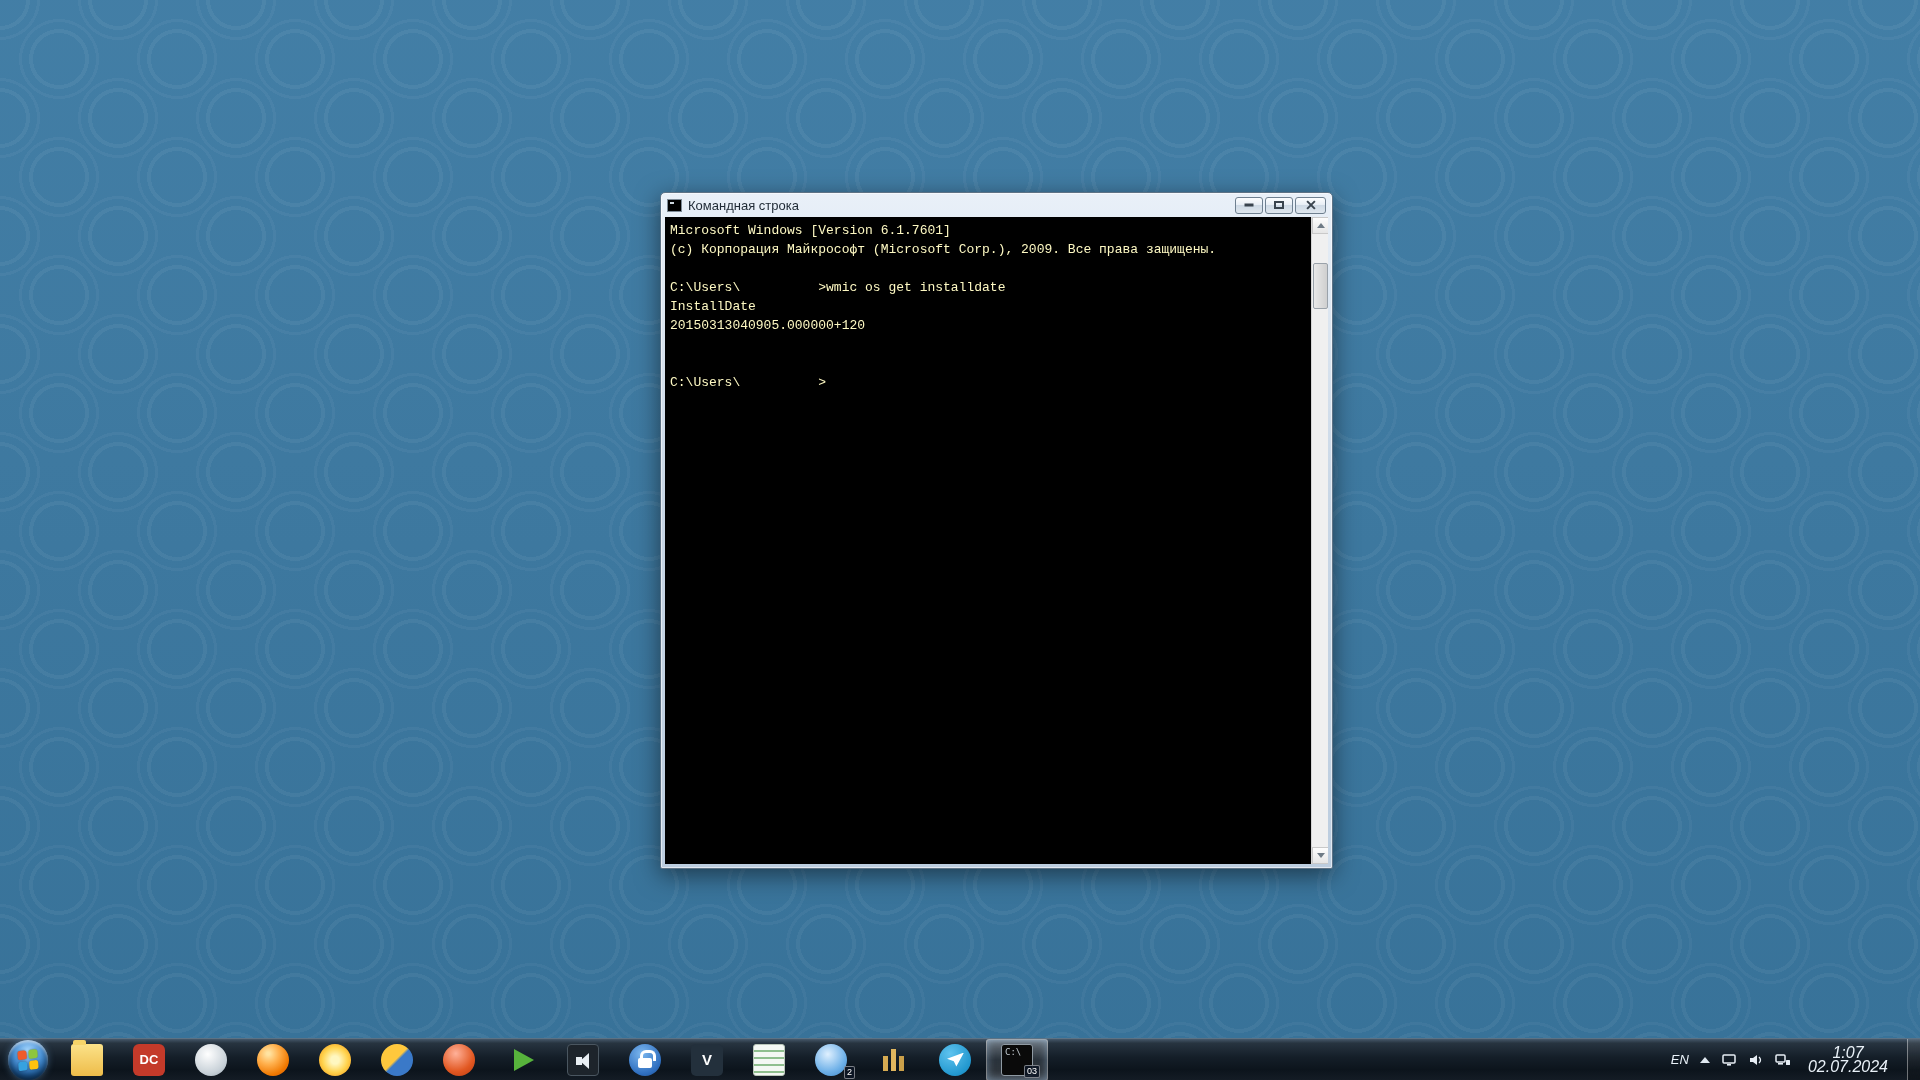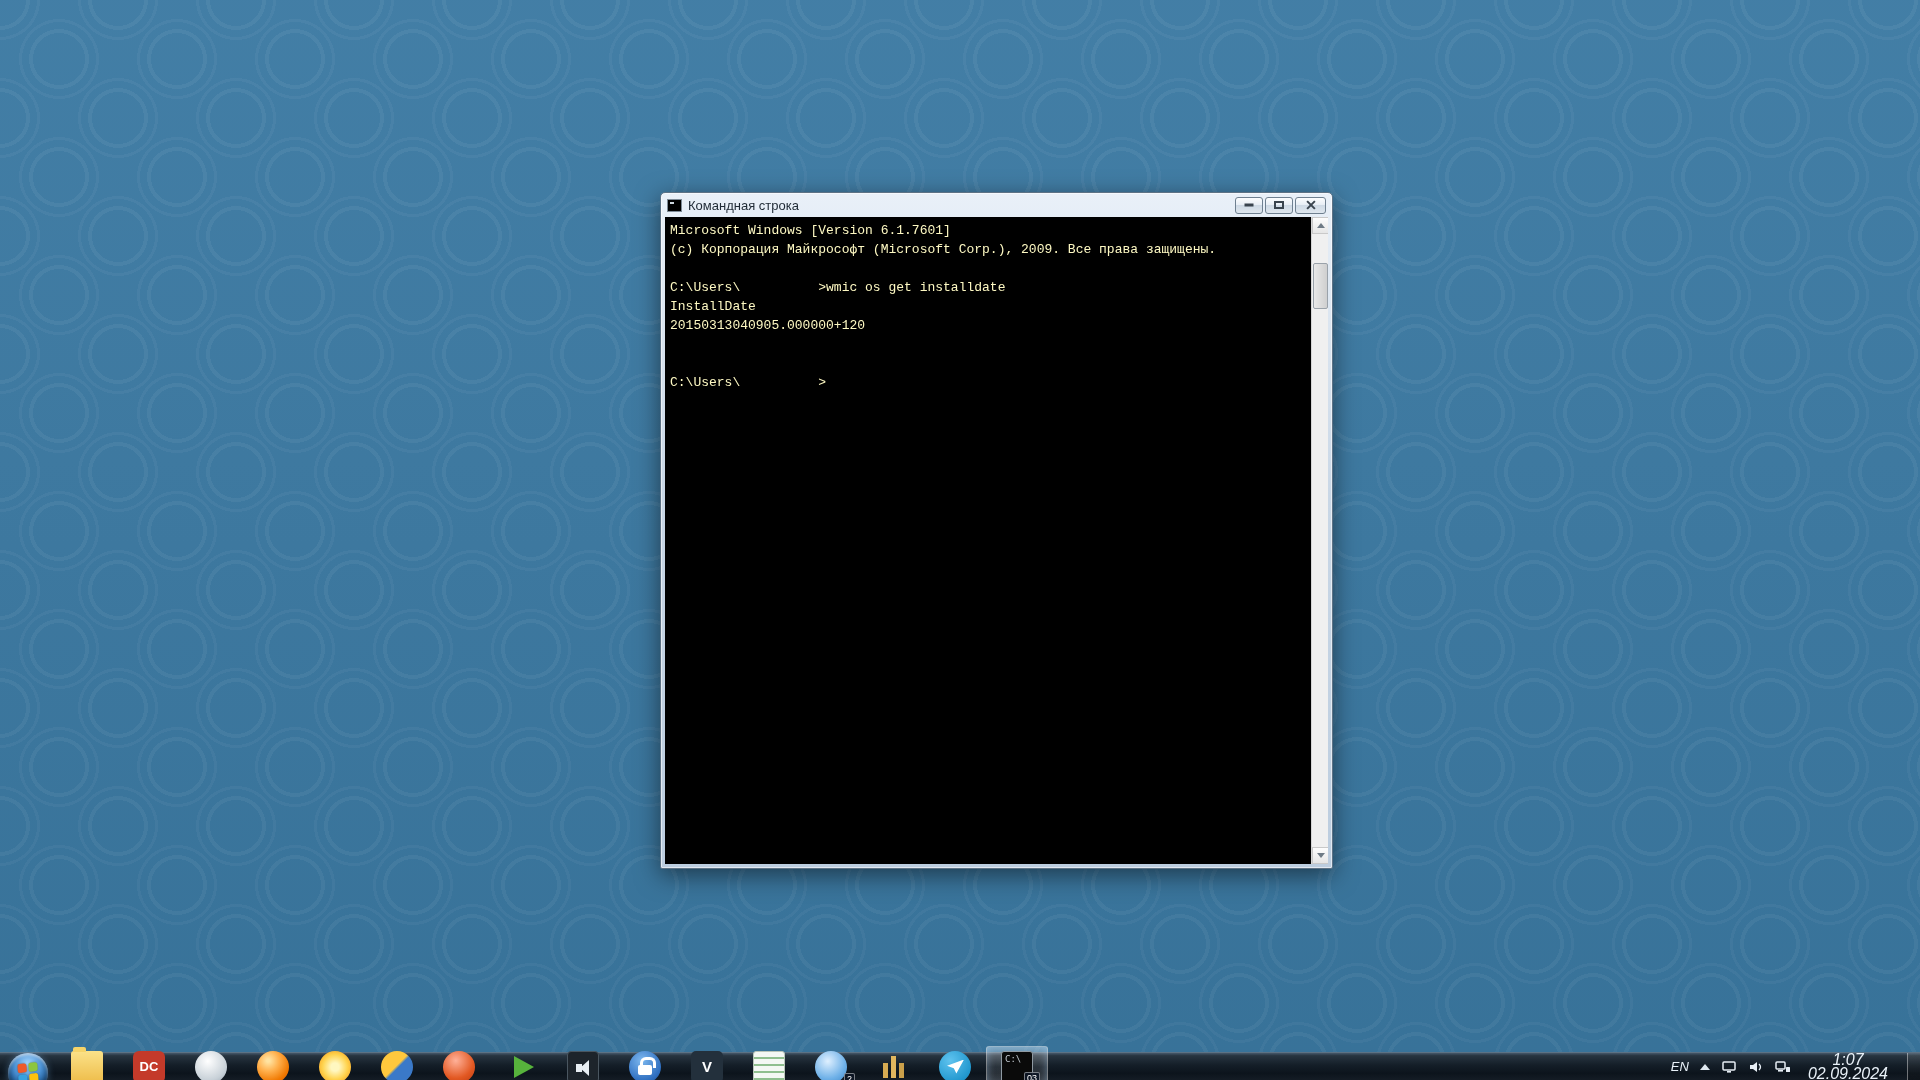--- a/index.html
+++ b/index.html
@@ -99,24 +99,24 @@
     border-top:5px solid #6f7b86;
   }
   .sb-thumb {
     position:absolute; left:1px; top:46px; width:15px; height:46px;
     background:linear-gradient(90deg,#e9e9e9,#cfcfcf);
     border:1px solid #9aa2aa; border-radius:2px;
   }
 
   
   .taskbar {
-    position:absolute; left:0; bottom:0; width:1920px; height:28px;
+    position:absolute; left:0; bottom:0; width:1920px; height:42px;
     background:linear-gradient(#46586a 0%, #273440 10%, #141e28 45%, #0c141c 75%, #141c25 100%);
     border-top:1px solid #5c7284;
-    display:flex; 
+    display:flex; align-items:center;
   }
   .start-orb {
     width:40px; height:40px; border-radius:50%; margin:0 8px 0 8px; position:relative; flex:0 0 auto;
     background:radial-gradient(circle at 50% 28%, #a9d9ff 0%, #4f96da 38%, #1d5d9e 70%, #0e3a68 95%);
     box-shadow:inset 0 -4px 7px rgba(0,0,0,.55), inset 0 2px 3px rgba(255,255,255,.65), 0 0 7px rgba(130,195,255,.35);
   }
   .flag {
     position:absolute; inset:0; display:grid;
     grid-template-columns:9px 9px; grid-template-rows:9px 9px; gap:2px;
     place-content:center; transform:rotate(-4deg) skewY(-3deg);
@@ -346,17 +346,17 @@
     </span>
     <span class="tray-icon">
       <svg width="16" height="16" viewBox="0 0 16 16">
         <rect x="1" y="3" width="9" height="7" rx="1" fill="none" stroke="#e7eef5" stroke-width="1.5"></rect>
         <rect x="3" y="11" width="5" height="1.6" fill="#e7eef5"></rect>
         <rect x="11" y="8" width="4" height="5" rx="0.5" fill="#e7eef5"></rect>
       </svg>
     </span>
     <span class="tray-clock">
       <div>1:07</div>
-      <div>02.09.2024</div>
+      <div>02.07.2024</div>
     </span>
     <span class="show-desktop"></span>
   </div>
 </div>
 
 </body></html>

